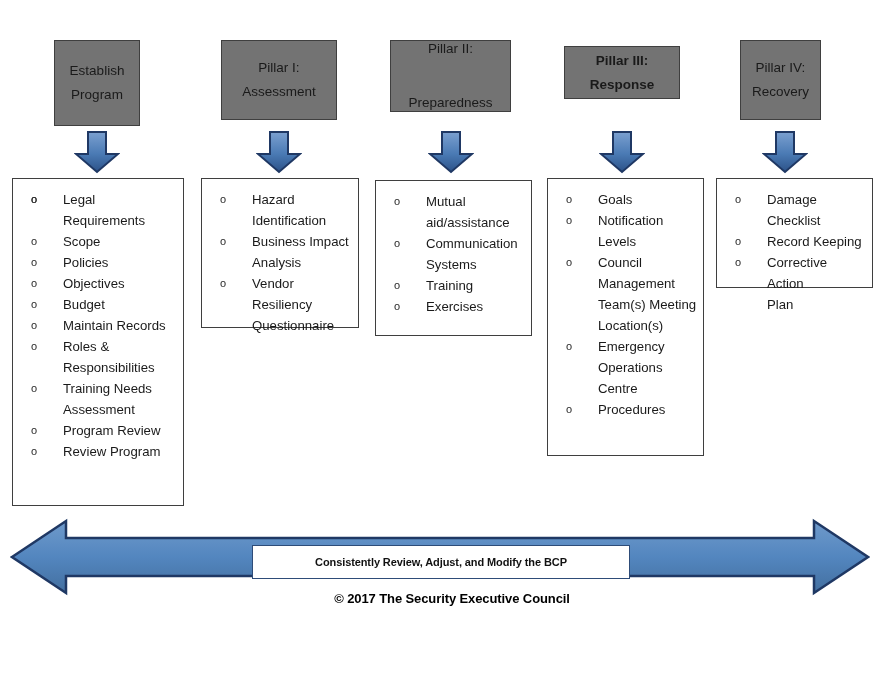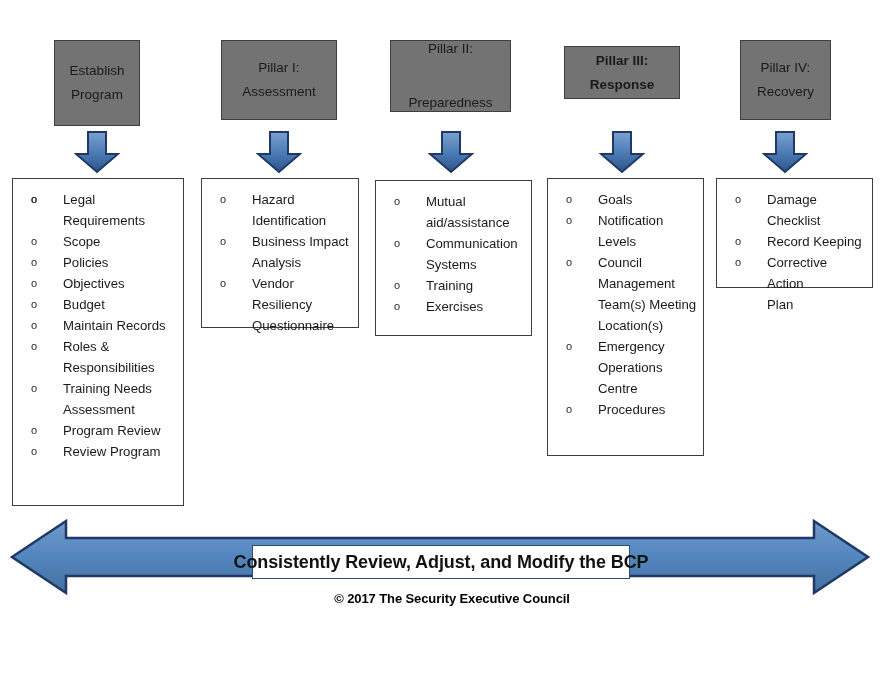--- a/index.html
+++ b/index.html
@@ -87,21 +87,21 @@
     left: 252px;
     top: 545px;
     width: 378px;
     height: 34px;
     box-sizing: border-box;
     border: 1px solid #2e4c78;
     background: #ffffff;
     display: flex;
     align-items: center;
     justify-content: center;
-    font-size: 18px;
+    font-size: 11px;
     font-weight: bold;
     color: #111111;
     white-space: nowrap;
     letter-spacing: -0.1px;
   }
   .footer-credit {
     position: absolute;
     left: 12px;
     top: 591px;
     width: 880px;
@@ -277,21 +277,21 @@
           <span class="txt">Operations</span>
           <span class="txt">Centre</span>
         </li>
         <li class="bullet-item">
           <span class="marker">o</span>
           <span class="txt">Procedures</span>
         </li>
       </ul>
   </div>
 
-  <div class="header-box" style="left:740px; top:40px; width:91px; height:80px;">
+  <div class="header-box" style="left:740px; top:40px; width:81px; height:80px;">
     <span class="l1">Pillar IV:</span>
     <span class="l2">Recovery</span>
   </div>
   <div class="down-arrow" style="left:762px; top:130px;">
     <svg viewBox="0 0 46 44" width="46" height="44" aria-hidden="true">
       <polygon points="14,2 32,2 32,24 44,24 23,42 2,24 14,24" fill="url(#g1)" stroke="#1f3864" stroke-width="2" stroke-linejoin="miter"></polygon>
     </svg>
   </div>
   <div class="list-box" style="left:716px; top:178px; width:157px; height:110px;">
     <ul class="bullet-list">

